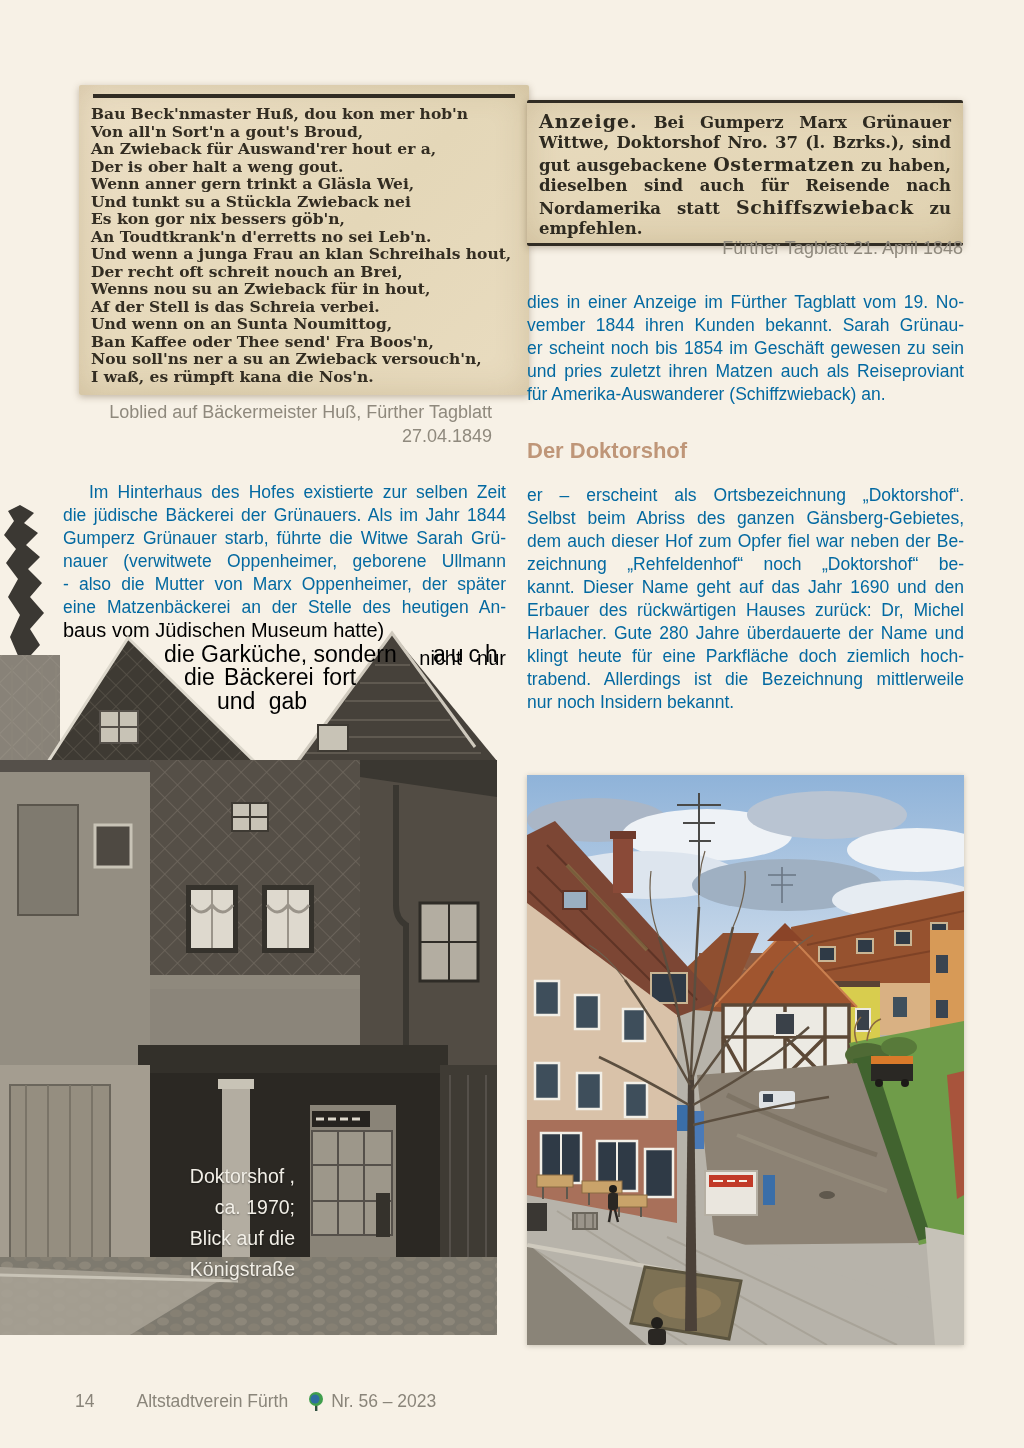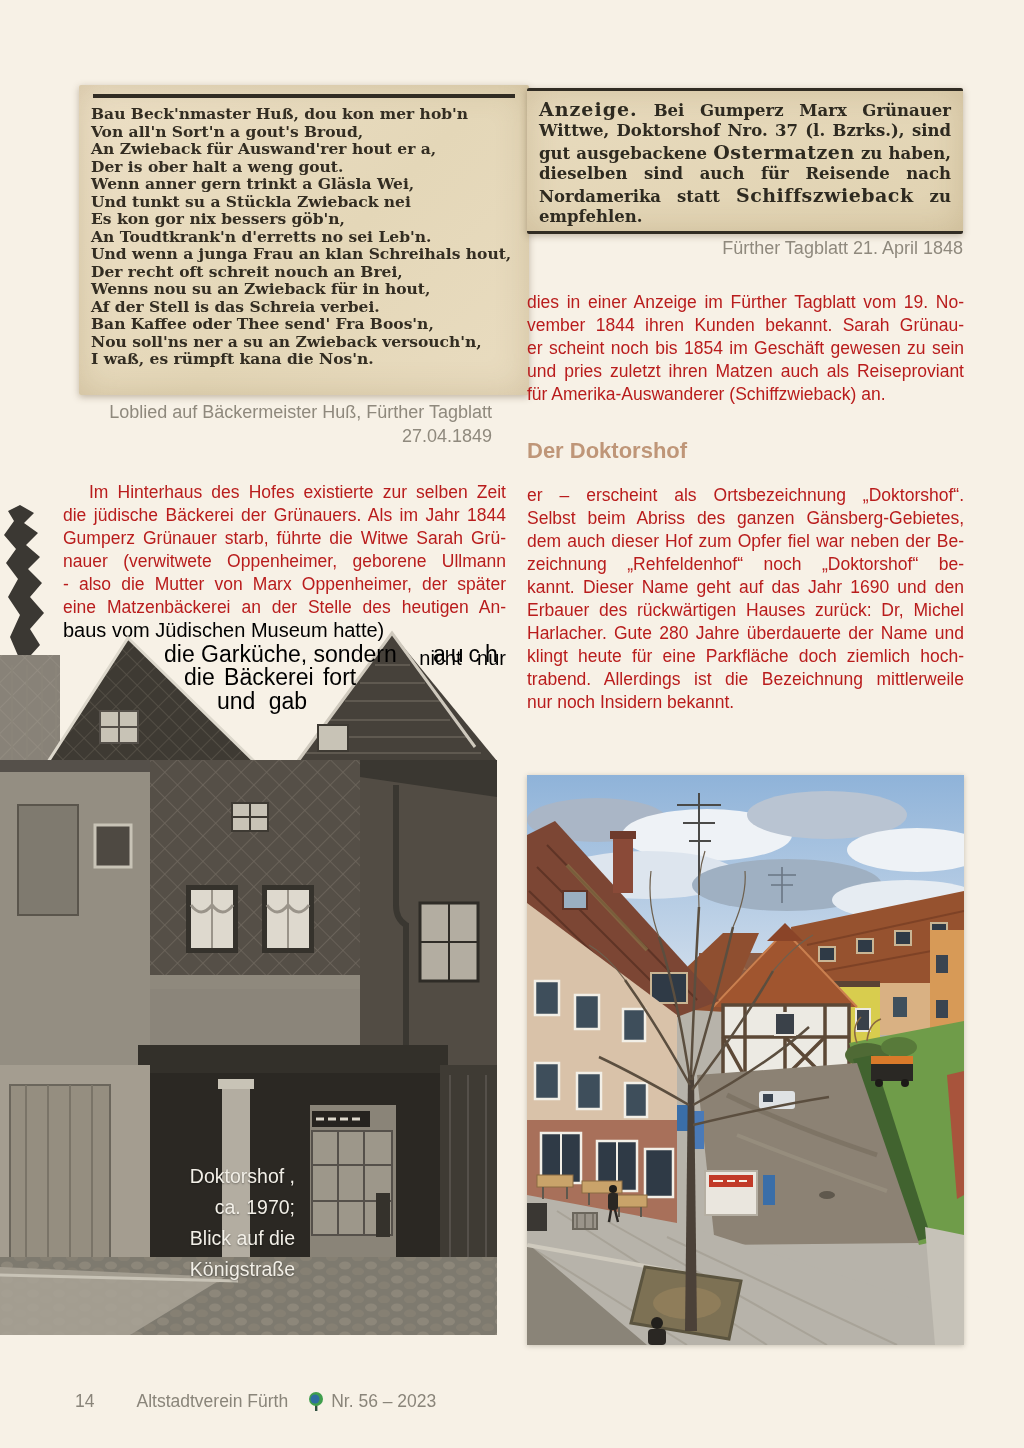--- a/index.html
+++ b/index.html
@@ -7,36 +7,36 @@
         font-family:"Liberation Sans",sans-serif;overflow:hidden;margin:0 auto;}
 
   
   .clip{box-sizing:border-box;position:absolute;border-radius:2px;
         box-shadow:0 2px 7px rgba(90,70,40,.35), inset 0 0 34px rgba(120,90,40,.20);}
   .clip-poem{left:63px;top:85px;width:450px;height:310px;padding:8px 12px 6px;
         background:linear-gradient(135deg,#ecdfc5 0%,#e4d7b8 55%,#e9dcc0 100%);margin-left:16px;}
   .clip-rule{height:4px;background:#312c23;margin:1px 2px 7px;}
   .poem div{font-family:"DejaVu Serif",serif;font-weight:bold;font-size:15.5px;
         line-height:17.5px;color:#332d22;white-space:nowrap;}
-  .clip-ad{left:527px;top:88px;width:436px;height:146px;padding:8px 12px;
+  .clip-ad{left:527px;top:100px;width:436px;height:146px;padding:8px 12px;
         background:linear-gradient(160deg,#e8dbbe 0%,#e0d2b1 100%);
         border-top:3px solid #312c23;border-bottom:3px solid #312c23;}
   .ad-text{margin:0;font-family:"DejaVu Serif",serif;font-weight:bold;font-size:16.5px;
         line-height:20.4px;color:#2e2a20;text-align:justify;}
   .ad-lead{font-size:19px;letter-spacing:1px;padding-right:16px;}
   .ad-big{font-size:19px;letter-spacing:.5px;}
 
   
   .caption{position:absolute;font-size:18px;line-height:23.5px;color:#8f897d;
         text-align:right;white-space:pre-line;}
   .caption-poem{left:63px;top:401px;width:429px;}
   .caption-ad{left:527px;top:237px;width:436px;}
 
   
-  .plines > div{font-size:17.5px;line-height:23px;color:#b91c1c;
+  .plines > div{font-size:17.5px;line-height:23px;color:#0369a1;
         text-align:justify;text-align-last:justify;white-space:nowrap;}
   .fix-last > div:last-child{text-align-last:left;}
   .indent-first > div:first-child{text-indent:26px;}
   .col-right-p1{position:absolute;left:527px;top:291px;width:437px;}
   .heading{position:absolute;left:527px;top:438px;width:437px;margin:0;
         font-size:22px;font-weight:bold;color:#bf9678;}
   .col-right-p2{position:absolute;left:527px;top:484px;width:437px;}
   .col-left-para{position:absolute;left:63px;top:481px;width:443px;}
   .line7{position:absolute;left:63px;top:619px;width:443px;display:flex;
         justify-content:space-between;font-size:20px;line-height:23px;color:#000000;}
@@ -79,20 +79,21 @@
         <div>An Zwieback für Auswand'rer hout er a,</div>
         <div>Der is ober halt a weng gout.</div>
         <div>Wenn anner gern trinkt a Gläsla Wei,</div>
         <div>Und tunkt su a Stückla Zwieback nei</div>
         <div>Es kon gor nix bessers göb'n,</div>
         <div>An Toudtkrank'n d'erretts no sei Leb'n.</div>
         <div>Und wenn a junga Frau an klan Schreihals hout,</div>
         <div>Der recht oft schreit nouch an Brei,</div>
         <div>Wenns nou su an Zwieback für in hout,</div>
         <div>Af der Stell is das Schreia verbei.</div>
+        <div>Und wenn on an Sunta Noumittog,</div>
         <div>Ban Kaffee oder Thee send' Fra Boos'n,</div>
         <div>Nou soll'ns ner a su an Zwieback versouch'n,</div>
         <div>I waß, es rümpft kana die Nos'n.</div>
       </div>
   </section>
   <div class="caption caption-poem">Loblied auf Bäckermeister Huß, Fürther Tagblatt
 27.04.1849</div>
 
   <section class="clip clip-ad">
     <p class="ad-text"><span class="ad-lead">Anzeige.</span><span>Bei Gumperz Marx Grünauer Wittwe, Doktorshof Nro. 37 (l. Bzrks.), sind gut ausgebackene </span><span class="ad-big">Ostermatzen</span><span> zu haben, dieselben sind auch für Reisende nach Nordamerika statt </span><span class="ad-big">Schiffszwieback</span><span> zu empfehlen.</span></p>

